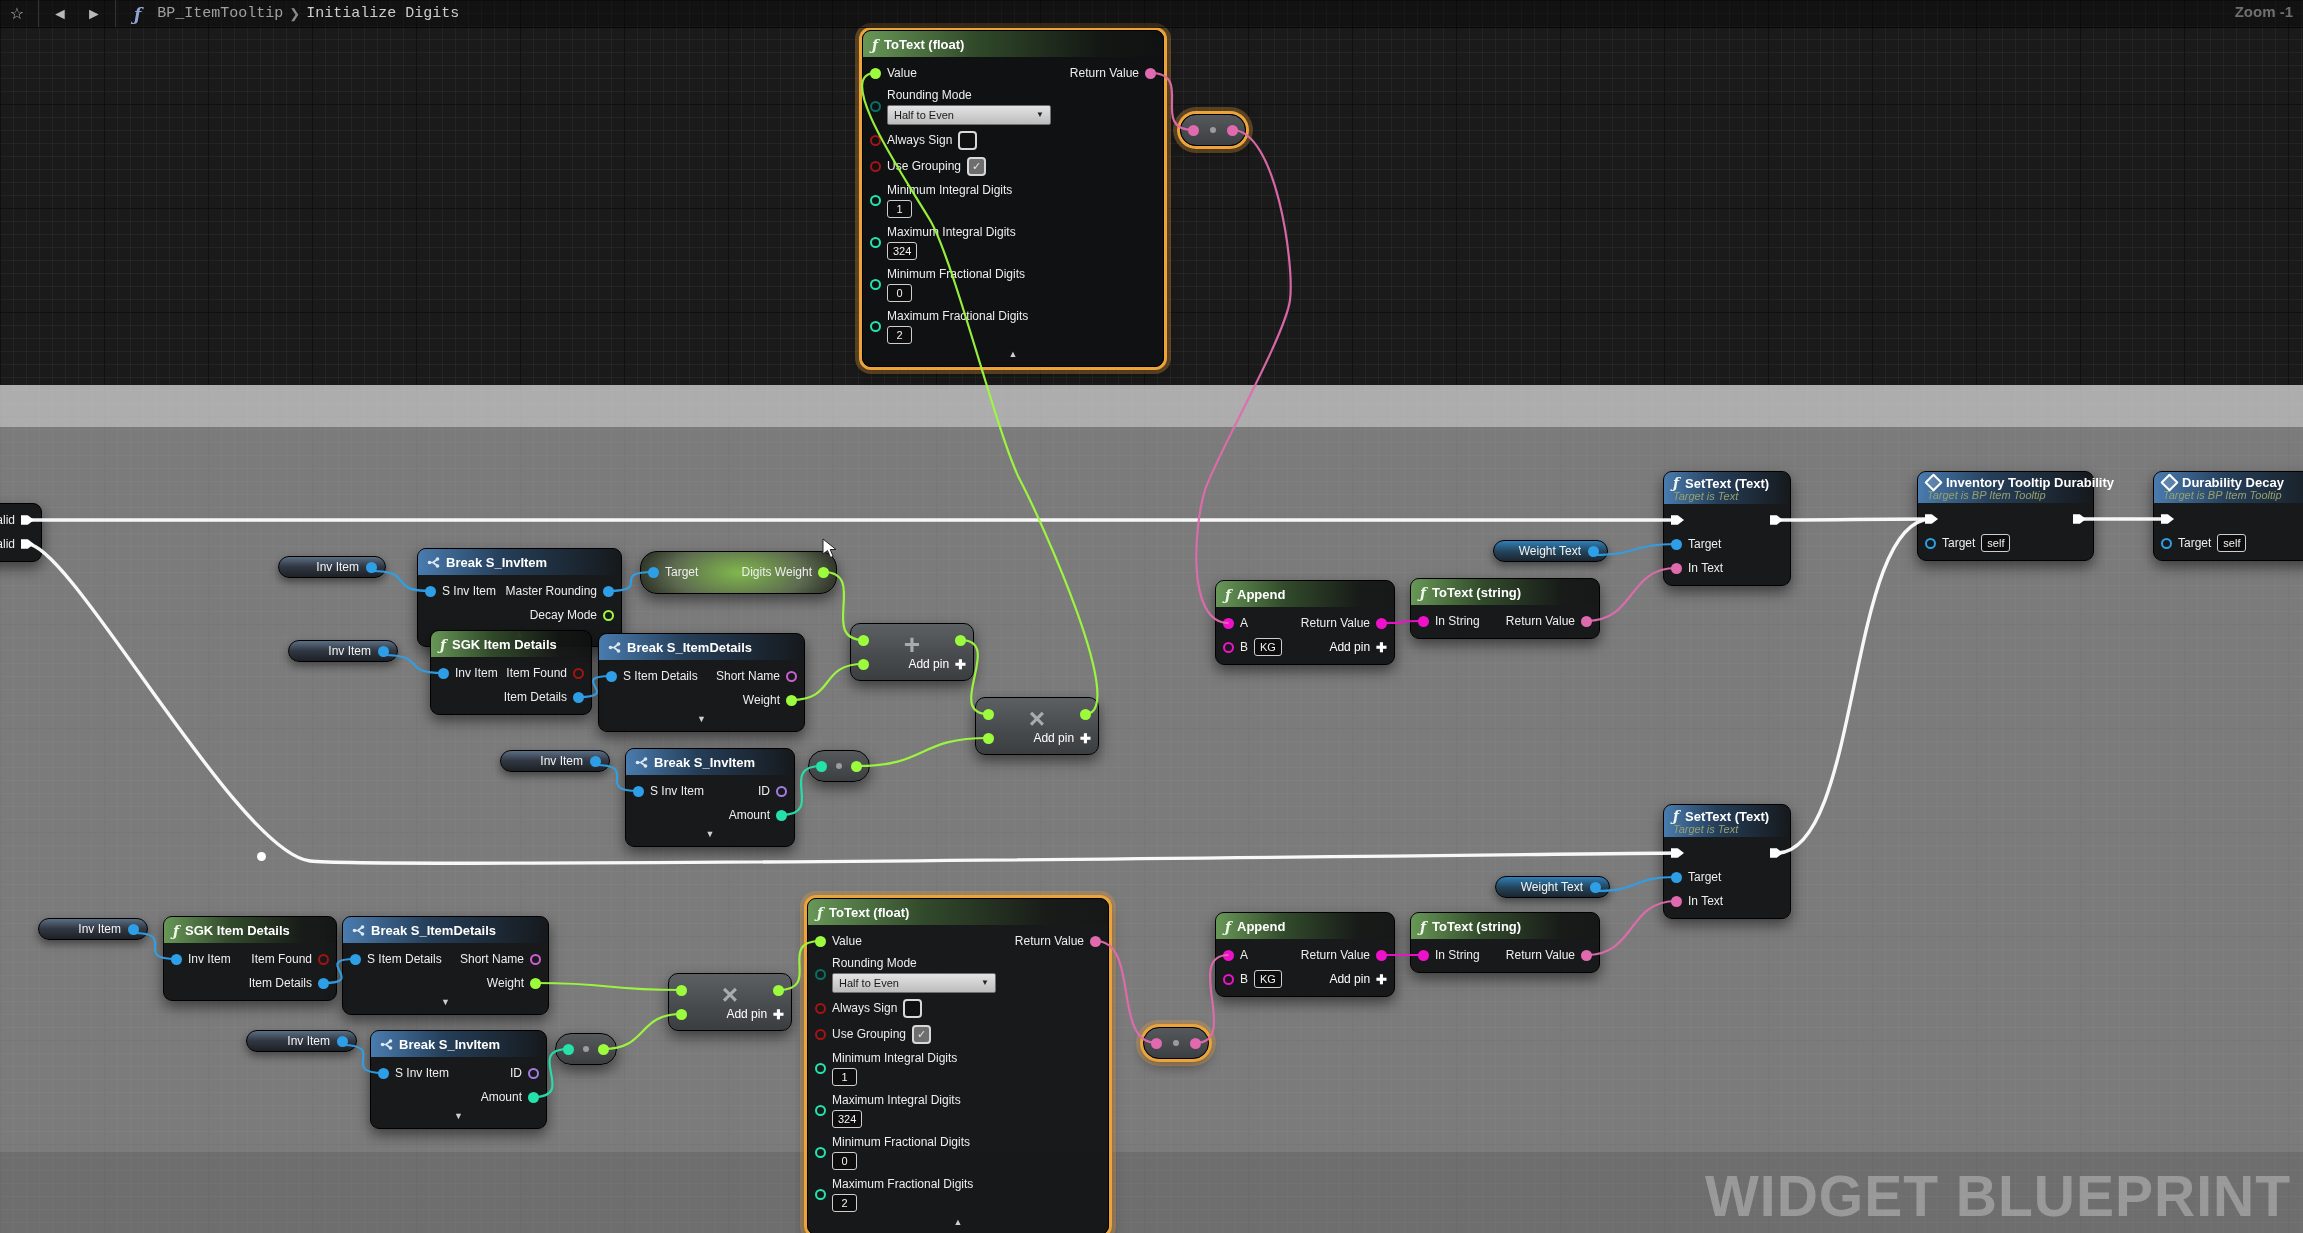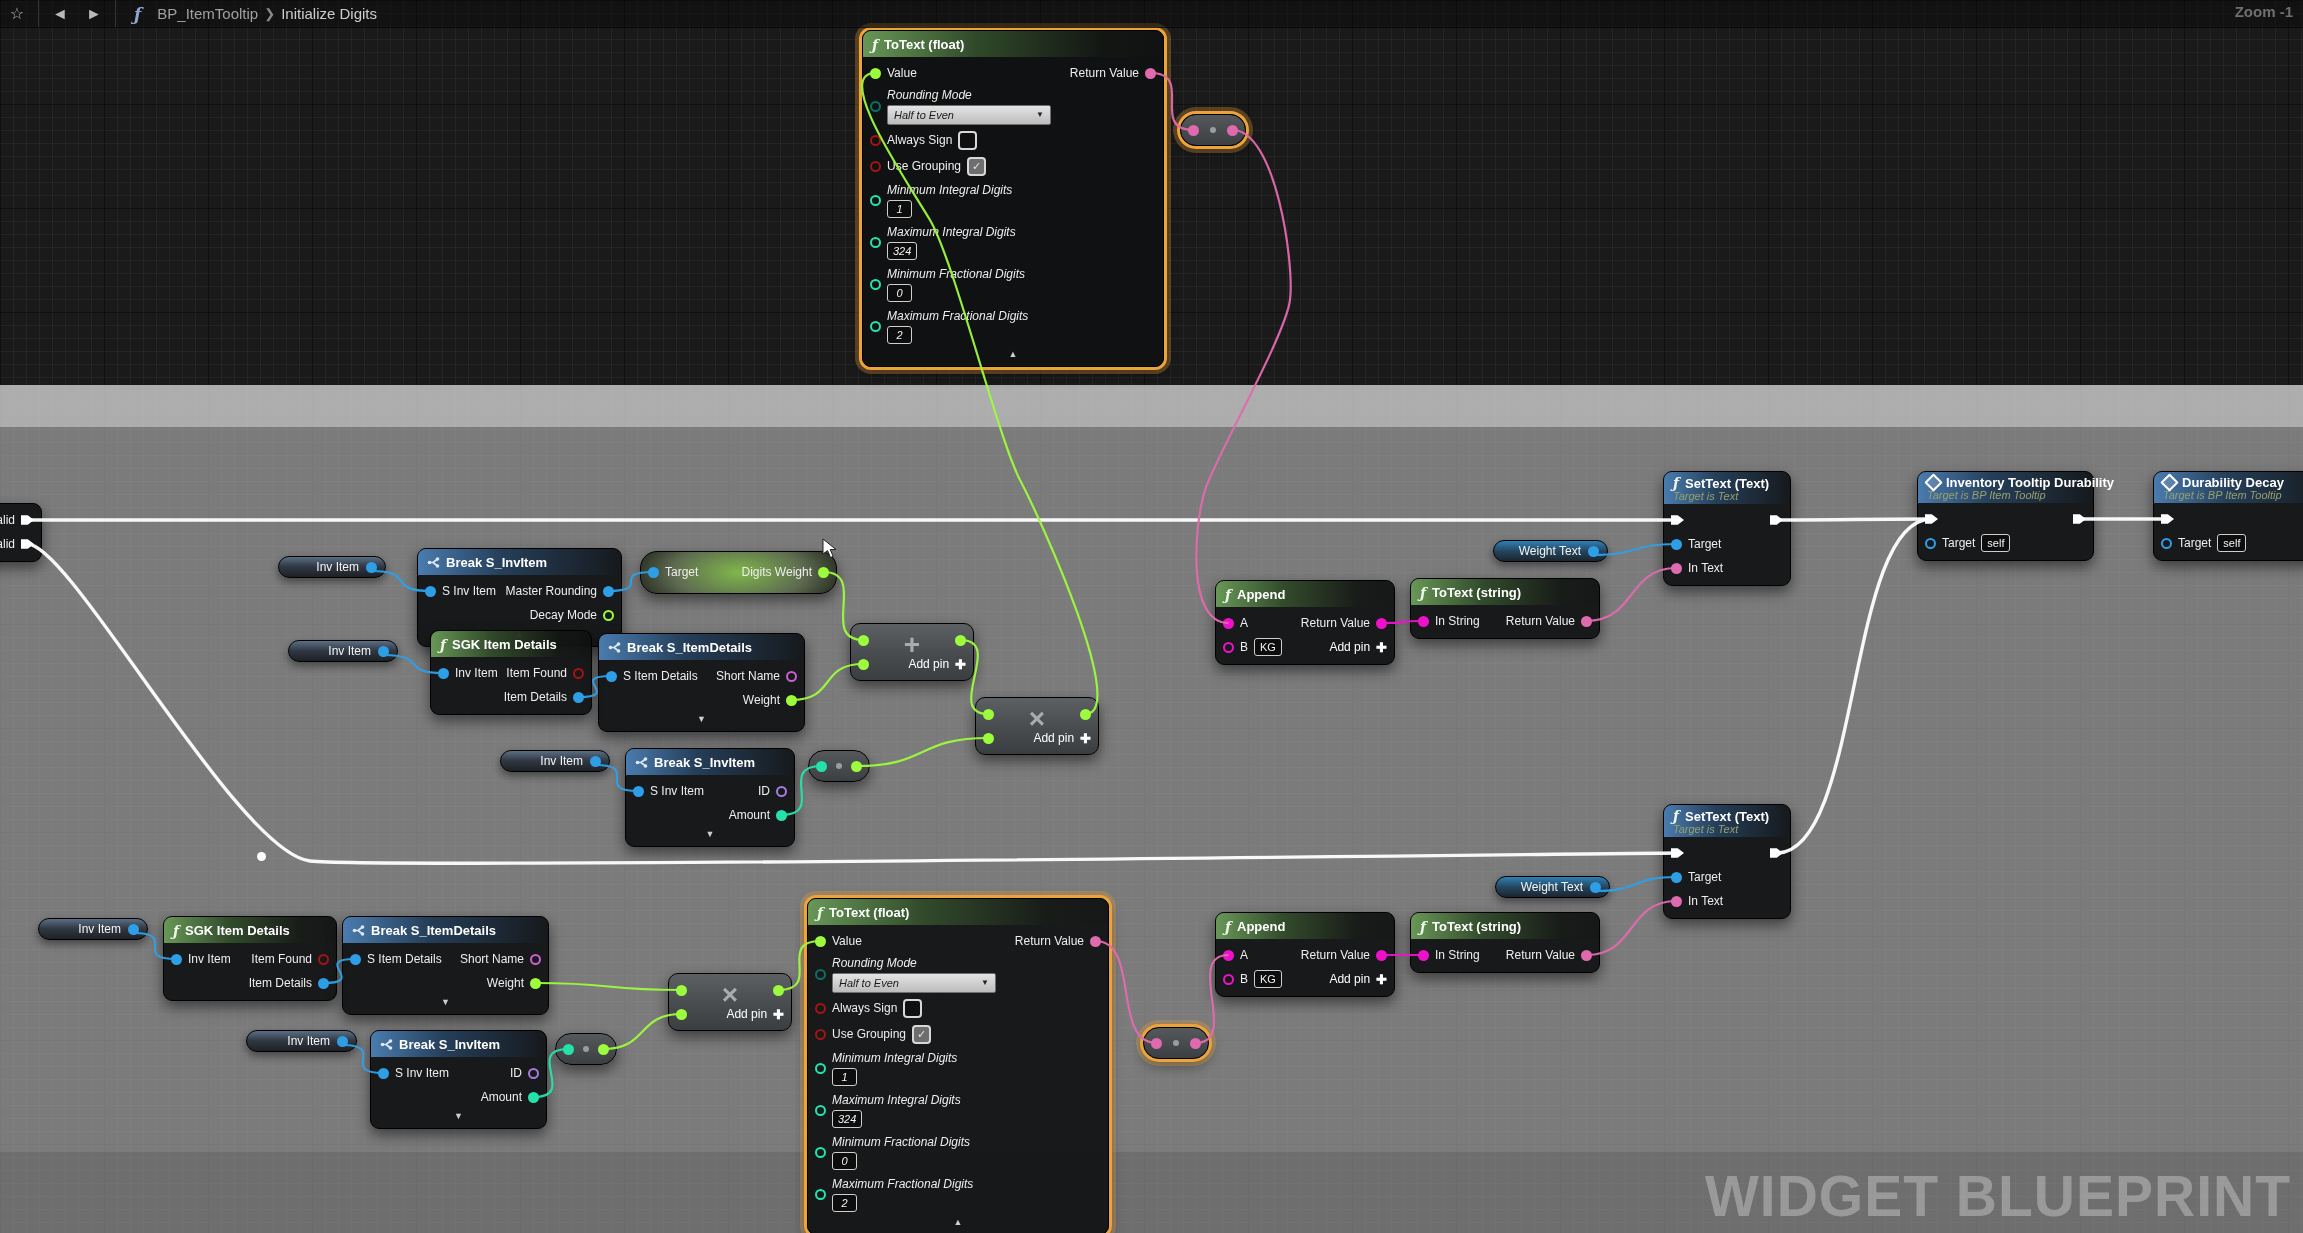--- a/index.html
+++ b/index.html
@@ -15,41 +15,41 @@
   
   .comment-header{position:absolute;left:0;top:385px;width:2303px;height:42px;background:rgba(210,210,210,.80);z-index:1;}
   .comment-body{position:absolute;left:0;top:427px;width:2303px;height:806px;background:rgba(200,200,200,.56);z-index:1;}
   .comment-footer{position:absolute;left:0;top:1152px;width:2303px;height:81px;background:rgba(0,0,0,.10);z-index:1;}
   
   #toolbar{position:absolute;left:0;top:0;width:2303px;height:27px;display:flex;align-items:center;
     background:rgba(8,8,8,.45);border-bottom:1px solid rgba(0,0,0,.6);z-index:10;color:#9d9d9d;}
   #toolbar .tbtn{width:34px;text-align:center;font-size:16px;color:#b9b9b9;cursor:default;}
   #toolbar .sep{width:1px;height:27px;background:#333;margin:0 4px;}
   #toolbar .fn-ico{font-family:"DejaVu Serif",serif;font-style:italic;font-weight:bold;color:#8fa3d4;font-size:17px;margin:0 10px 0 14px;}
-  .crumb{font-size:15px;color:#a0a0a0;margin:0 6px;}
+  .crumb{font-size:15px;color:#a0a0a0;margin:0 6px;font-family:Liberation Mono, monospace;}
   .crumb.cur{color:#cdcdcd;}
   .crumb-sep{color:#8a8a8a;font-size:13px;}
   #zoom-label{position:absolute;right:10px;top:3px;font-size:15px;font-weight:bold;color:#6f6f6f;z-index:10;}
   #watermark{position:absolute;right:12px;bottom:4px;font-size:57px;font-weight:bold;letter-spacing:1px;
     color:rgba(255,255,255,.30);z-index:2;}
   
   .node{position:absolute;background:rgba(16,17,18,.93);border:1px solid #000;border-radius:9px;
     box-shadow:0 6px 14px rgba(0,0,0,.5);z-index:4;}
   .node.sel{box-shadow:0 0 0 3px #eba33a,0 0 0 7px rgba(235,163,58,.30),0 6px 14px rgba(0,0,0,.5);}
   .hdr{padding:3px 9px 2px 9px;border-radius:8px 8px 0 0;color:#fff;}
   .hdr .t-row{display:flex;align-items:center;gap:6px;font-size:13px;font-weight:bold;white-space:nowrap;}
   .hdr .sub{font-size:11px;font-style:italic;color:#97a06c;white-space:nowrap;margin-top:-1px;}
   .hdr.one{height:21px;display:flex;align-items:center;}
   .h-green{background:linear-gradient(90deg,rgba(108,158,90,.95),rgba(60,94,50,.72) 38%,rgba(24,32,21,.32) 80%,rgba(16,20,14,.22));}
   .h-blue{background:linear-gradient(90deg,rgba(76,129,183,.95),rgba(42,76,112,.72) 42%,rgba(17,25,33,.32));}
   .fnico{font-family:"DejaVu Serif",serif;font-style:italic;font-weight:bold;font-size:14px;color:#eef5e9;}
   .evico{width:9px;height:9px;border:2px solid #fff;transform:rotate(45deg);background:rgba(255,255,255,.15);border-radius:1px;flex:none;}
   .body{padding:4px 0 5px 0;position:relative;}
   .row{display:flex;align-items:center;padding:0 7px;min-height:24px;}
-  .row.h42{min-height:42px;font-style:italic;}
+  .row.h42{min-height:42px;}
   .row.h26{min-height:26px;}
   .cellL{display:flex;align-items:center;gap:6px;min-width:0;}
   .cellR{display:flex;align-items:center;gap:6px;margin-left:auto;}
   .plabel{font-size:12px;color:#eeeeee;white-space:nowrap;}
   .pin{width:11px;height:11px;border-radius:50%;flex:none;}
   .pin.hollow{background:transparent !important;border:2.5px solid;box-sizing:border-box;}
   .pin.exec{width:13px;height:12px;border-radius:0;clip-path:polygon(0 10%,52% 10%,100% 50%,52% 90%,0 90%);background:#fff !important;}
   .stack{display:flex;flex-direction:column;gap:3px;}
   .field{background:#0d0d0d;border:1px solid #cfcfcf;border-radius:3px;color:#f2f2f2;font-size:11px;
     padding:0 5px;min-width:13px;height:16px;line-height:16px;text-align:center;width:max-content;}

